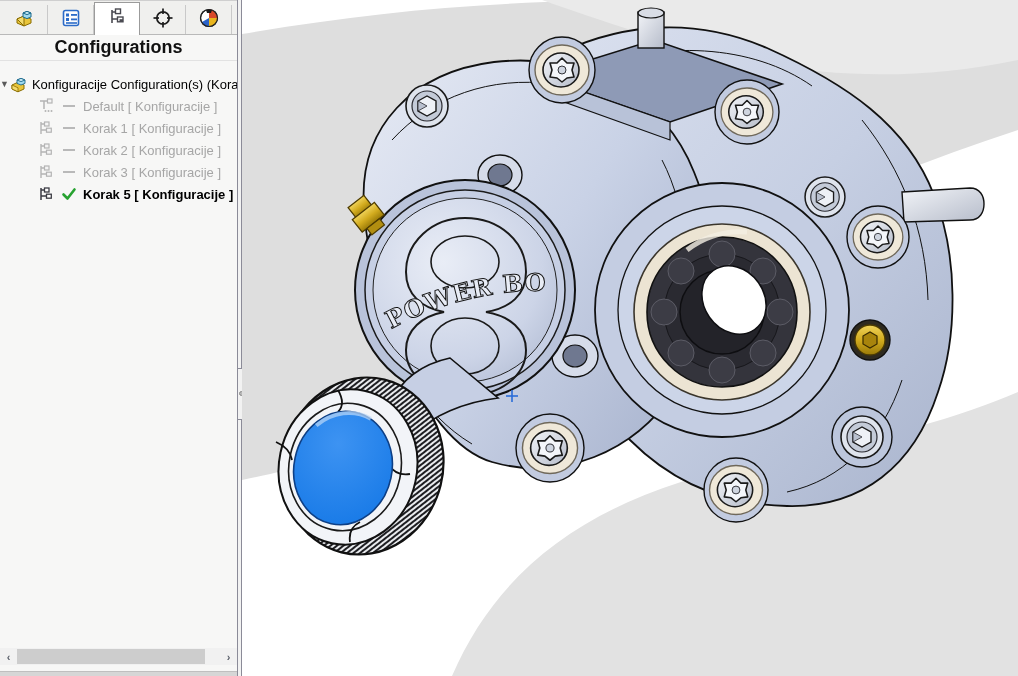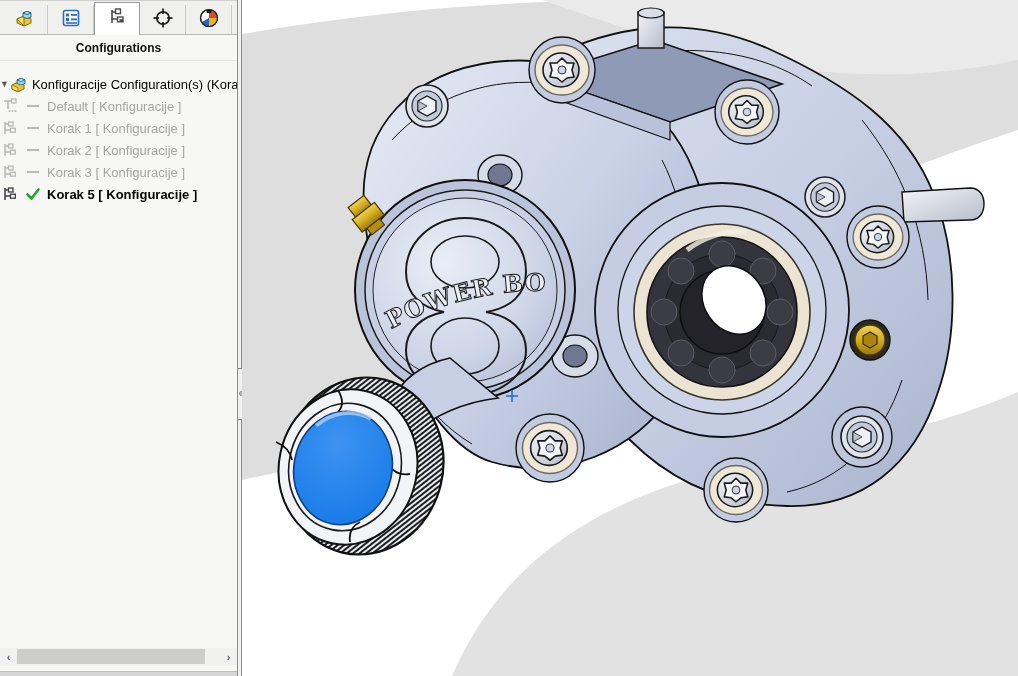--- a/index.html
+++ b/index.html
@@ -10,28 +10,28 @@
   
   .left-panel { width:237px; height:676px; background:#f7f7f6; position:relative;
     border-top:1px solid #cfcfcf; display:flex; flex-direction:column; }
   .tabstrip { height:34px; background:#f0f0ee; border-bottom:1px solid #b9b9b9;
     display:flex; align-items:flex-end; padding-left:2px; }
   .tab { width:46px; height:29px; display:flex; align-items:center; justify-content:center;
     border-right:1px solid #c9c9c9; background:#f0f0ee; cursor:pointer; position:relative; }
   .tab.active { background:#ffffff; border:1px solid #9b9b9b; border-bottom:none;
     height:33px; z-index:2; margin-bottom:-1px; }
   .panel-header { height:26px; display:flex; align-items:center; justify-content:center;
-    font-size:12px; font-weight:bold; color:#111; background:#f7f7f6;
+    font-size:18px; font-weight:bold; color:#111; background:#f7f7f6;
     border-bottom:1px solid #e2e2e2; }
   .tree { flex:1; padding-top:12px; background:#f7f7f6; overflow:hidden; }
   .tree-row { height:22px; display:flex; align-items:center; font-size:13px;
     white-space:nowrap; cursor:default; }
   .tree-row .caret { width:22px; text-align:center; font-size:9px; color:#5a5a5a; }
   .tree-row.root { color:#000; }
-  .tree-row.child { color:#a6a6a6; }
+  .tree-row.child { padding-left:36px; color:#a6a6a6; }
   .tree-row.child.active { color:#000;font-weight:bold; }
   .row-icon { width:20px; height:18px; margin-right:3px; flex:0 0 auto;
     display:flex; align-items:center; justify-content:center; }
   .row-state { width:20px; height:16px; margin-right:4px; flex:0 0 auto;
     display:flex; align-items:center; justify-content:center; }
   .dash { width:12px; height:2px; background:#b9b9b9; }
 
   .hscroll { height:17px; margin:0 0 6px 0; display:flex; align-items:center;
     background:#f1f1f1; }
   .hs-btn { width:17px; height:17px; display:flex; align-items:center; justify-content:center;

